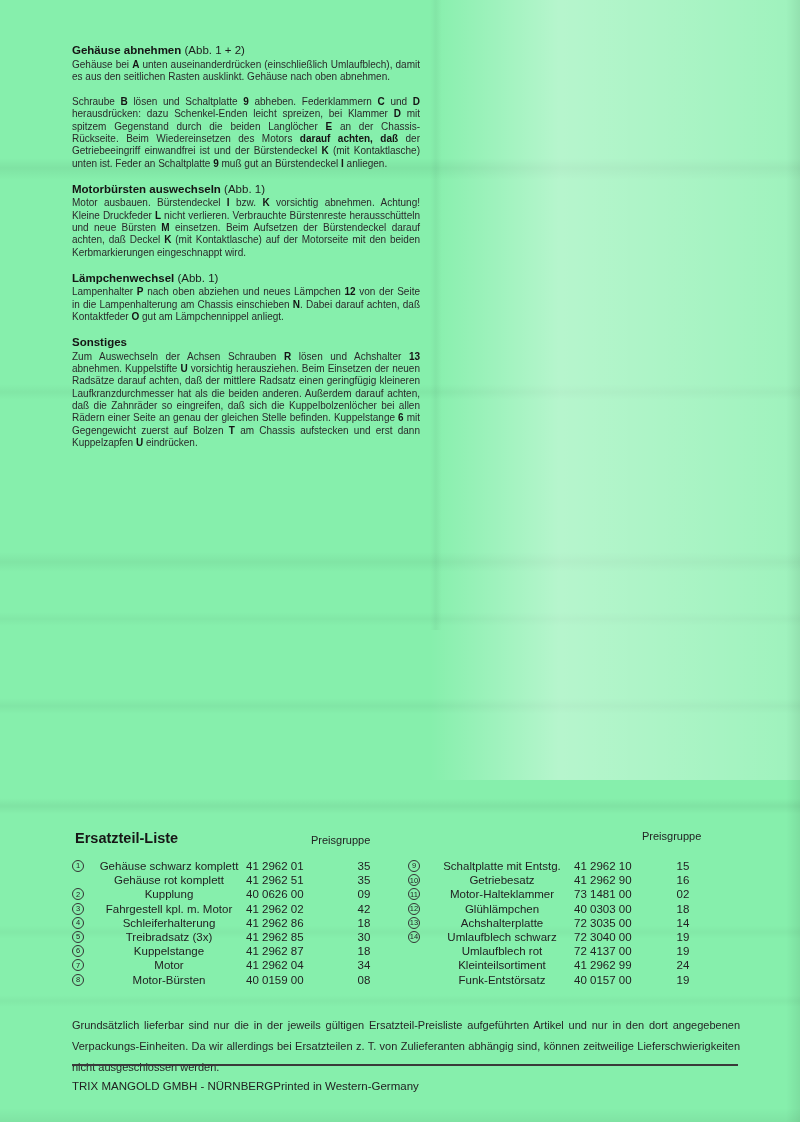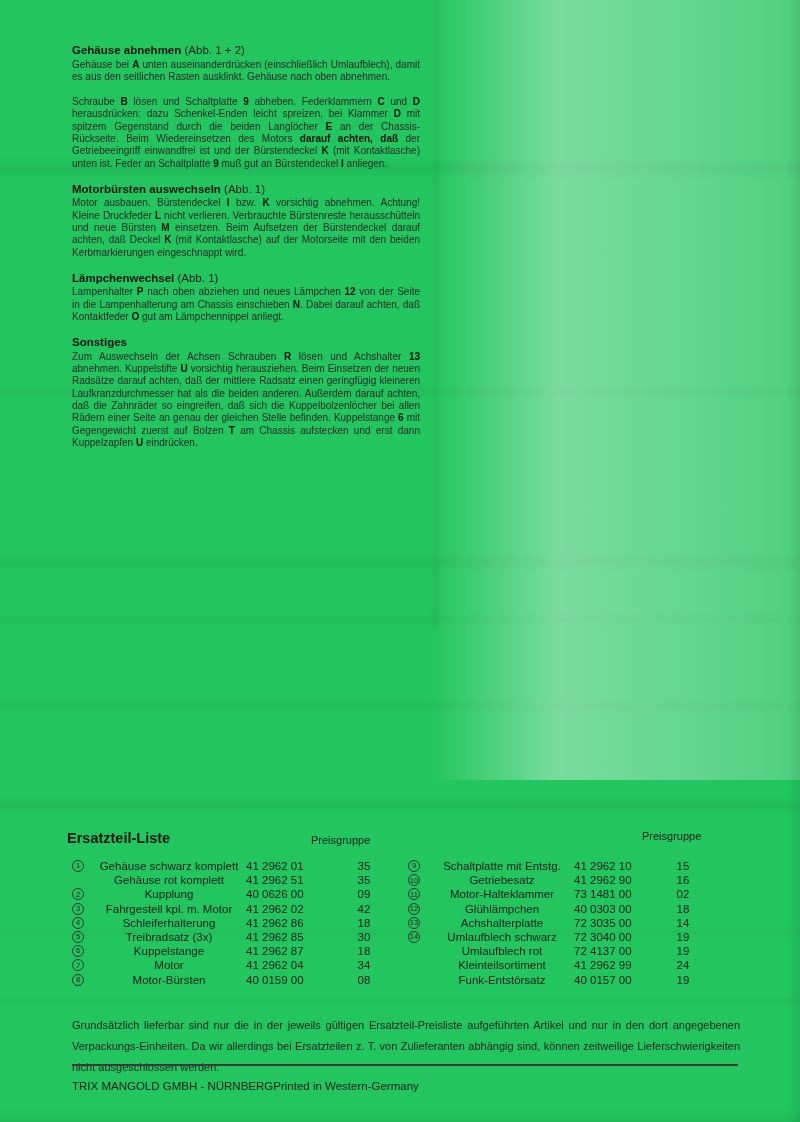--- a/index.html
+++ b/index.html
@@ -1,18 +1,18 @@
 <!DOCTYPE html>
 <html lang="de"><head>
 <meta charset="utf-8">
 <style>
   html,body{margin:0;padding:0;background:#d8d7d4;}
   .page{
     position:relative;width:800px;height:1122px;margin:0 auto;overflow:hidden;
-    background:#22c55e;
+    background:#86efac;
     font-family:"Liberation Sans","DejaVu Sans",sans-serif;
     color:#262626;
   }
   
   .crease{position:absolute;left:0;width:100%;pointer-events:none;}
   .c1{top:158px;height:22px;background:linear-gradient(180deg,rgba(0,0,0,0) 0%,rgba(0,0,0,.05) 45%,rgba(0,0,0,0) 100%);}
   .c2{top:384px;height:16px;background:linear-gradient(180deg,rgba(0,0,0,0),rgba(0,0,0,.035),rgba(0,0,0,0));}
   .c3{top:552px;height:20px;background:linear-gradient(180deg,rgba(0,0,0,0),rgba(0,0,0,.045),rgba(0,0,0,0));}
   .c4{top:612px;height:14px;background:linear-gradient(180deg,rgba(0,0,0,0),rgba(0,0,0,.03),rgba(0,0,0,0));}
   .c5{top:698px;height:16px;background:linear-gradient(180deg,rgba(0,0,0,0),rgba(0,0,0,.04),rgba(0,0,0,0));}
@@ -35,21 +35,21 @@
     margin:0 0 2px 0;font-size:11.5px;line-height:12.5px;font-weight:normal;color:#1d1d1d;
   }
   .section h3 strong{font-weight:bold;color:#141414;}
   .section p{
     margin:0;font-size:10px;line-height:12.3px;text-align:justify;color:#2a2a2a;
   }
   .section p + p{margin-top:12px;}
   .section p strong{color:#141414;}
 
   
-  .parts-title{position:absolute;left:67px;top:830px;font-size:14.5px;font-weight:bold;color:#161616;}
+  .parts-title{position:absolute;left:75px;top:830px;font-size:14.5px;font-weight:bold;color:#161616;}
   .pg-header{position:absolute;top:834px;font-size:11px;color:#222;}
   .pg-left{left:311px;}
   .pg-right{left:642px;top:830px;}
   .pcol{position:absolute;top:859px;}
   .pcol-left{left:72px;width:318px;}
   .pcol-right{left:408px;width:298px;}
   .prow{display:grid;align-items:center;height:14.2px;font-size:11.5px;color:#222;}
   .pcol-left .prow{grid-template-columns:20px 154px 92px 52px;}
   .pcol-right .prow{grid-template-columns:22px 144px 86px 46px;}
   .pnum{

